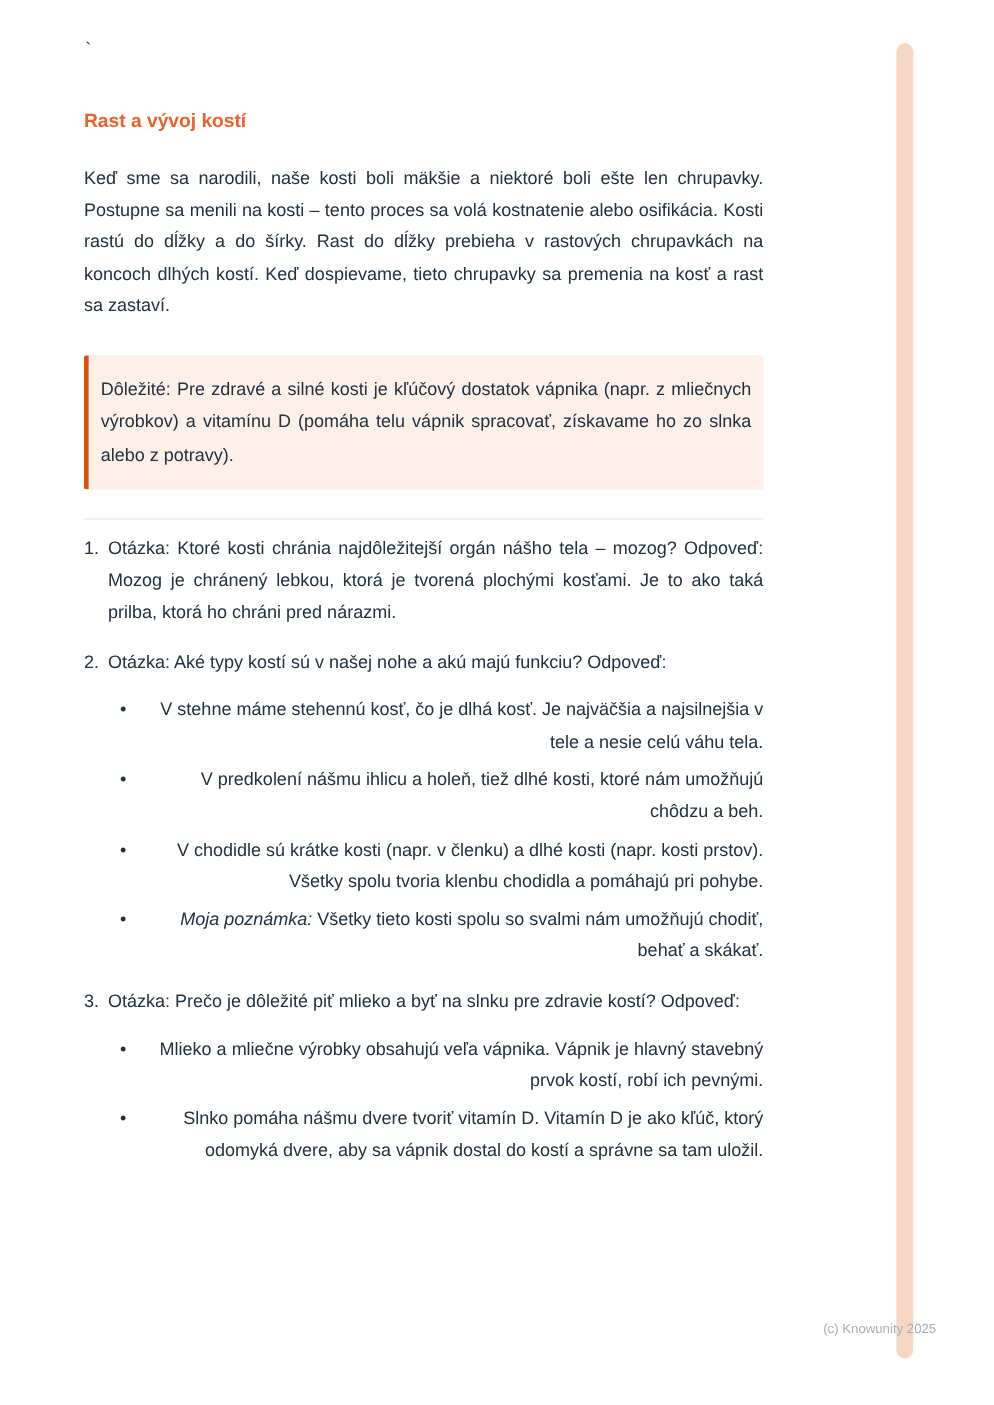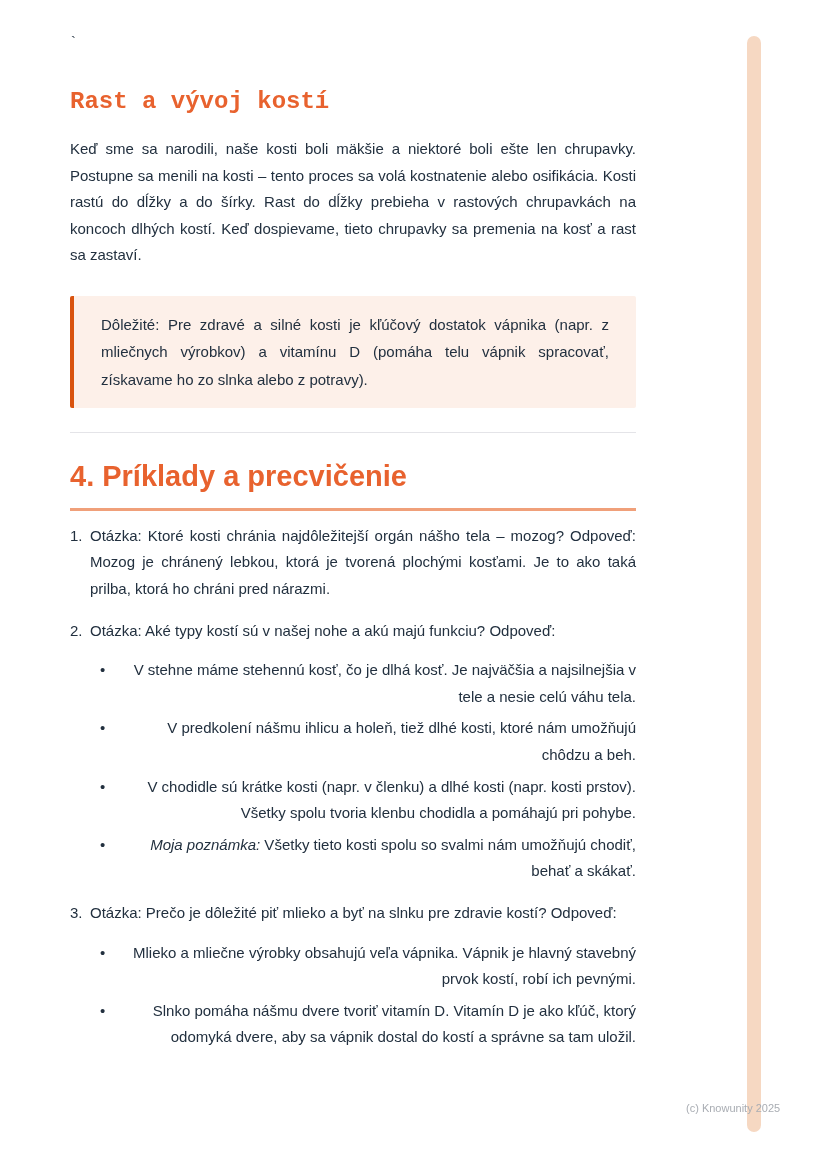--- a/index.html
+++ b/index.html
@@ -28,35 +28,35 @@
     font-size:11px;color:#a9adb3;
     z-index:2;white-space:nowrap;
   }
   .content{
     position:absolute;
     left:70px;top:0;
     width:566px;
   }
   .h2{
     margin:90px 0 0 0;
-    font-size:24px;line-height:24px;
-    font-weight:700;color:#e8622e;font-family:Liberation Mono, monospace;
+    font-size:16px;line-height:24px;
+    font-weight:700;color:#e8622e;
   }
   .para{
     margin:0;
     font-size:15px;line-height:26.6px;
     text-align:justify;
   }
   .lead{margin-top:22px;}
   .callout{
     margin-top:27px;
     background:#fdf0e9;
     border-left:4px solid #d9530f;
     border-radius:2px;
-    padding:15px 27px;
+    padding:15px 10px;
     box-sizing:border-box;
   }
   .callout-text{line-height:27.3px;}
   .divider{
     margin:24px 0 0 0;
     border:none;border-top:1px solid #e4e4e8;
     height:0;
   }
   .h1{
     margin:26px 0 0 0;
@@ -108,21 +108,20 @@
     <h2 class="h2">Rast a vývoj kostí</h2>
 
     <p class="para lead"><span>Keď sme sa narodili, naše kosti boli mäkšie a niektoré boli ešte len chrupavky. Postupne sa menili na kosti – tento proces sa volá </span><b>kostnatenie</b><span> alebo </span><b>osifikácia</b><span>. Kosti rastú do dĺžky a do šírky. Rast do dĺžky prebieha v rastových chrupavkách na koncoch dlhých kostí. Keď dospievame, tieto chrupavky sa premenia na kosť a rast sa zastaví.</span></p>
 
     <div class="callout">
       <p class="para callout-text"><b>Dôležité:</b><span> Pre zdravé a silné kosti je kľúčový dostatok </span><b>vápnika</b><span> (napr. z mliečnych výrobkov) a </span><b>vitamínu D</b><span> (pomáha telu vápnik spracovať, získavame ho zo slnka alebo z potravy).</span></p>
     </div>
 
     <hr class="divider">
 
-    <h1 class="h1">4. Príklady a precvičenie</h1>
 
 
     <div class="qa-list">
 
       <div class="qa-item">
         <span class="qa-num">1.</span>
         <div class="qa-body">
           <div class="para qa-text"><b>Otázka:</b><span> Ktoré kosti chránia najdôležitejší orgán nášho tela – mozog? </span><b>Odpoveď:</b><span> Mozog je chránený </span><b>lebkou</b><span>, ktorá je tvorená plochými kosťami. Je to ako taká prilba, ktorá ho chráni pred nárazmi.</span></div>
         </div>
       </div>

